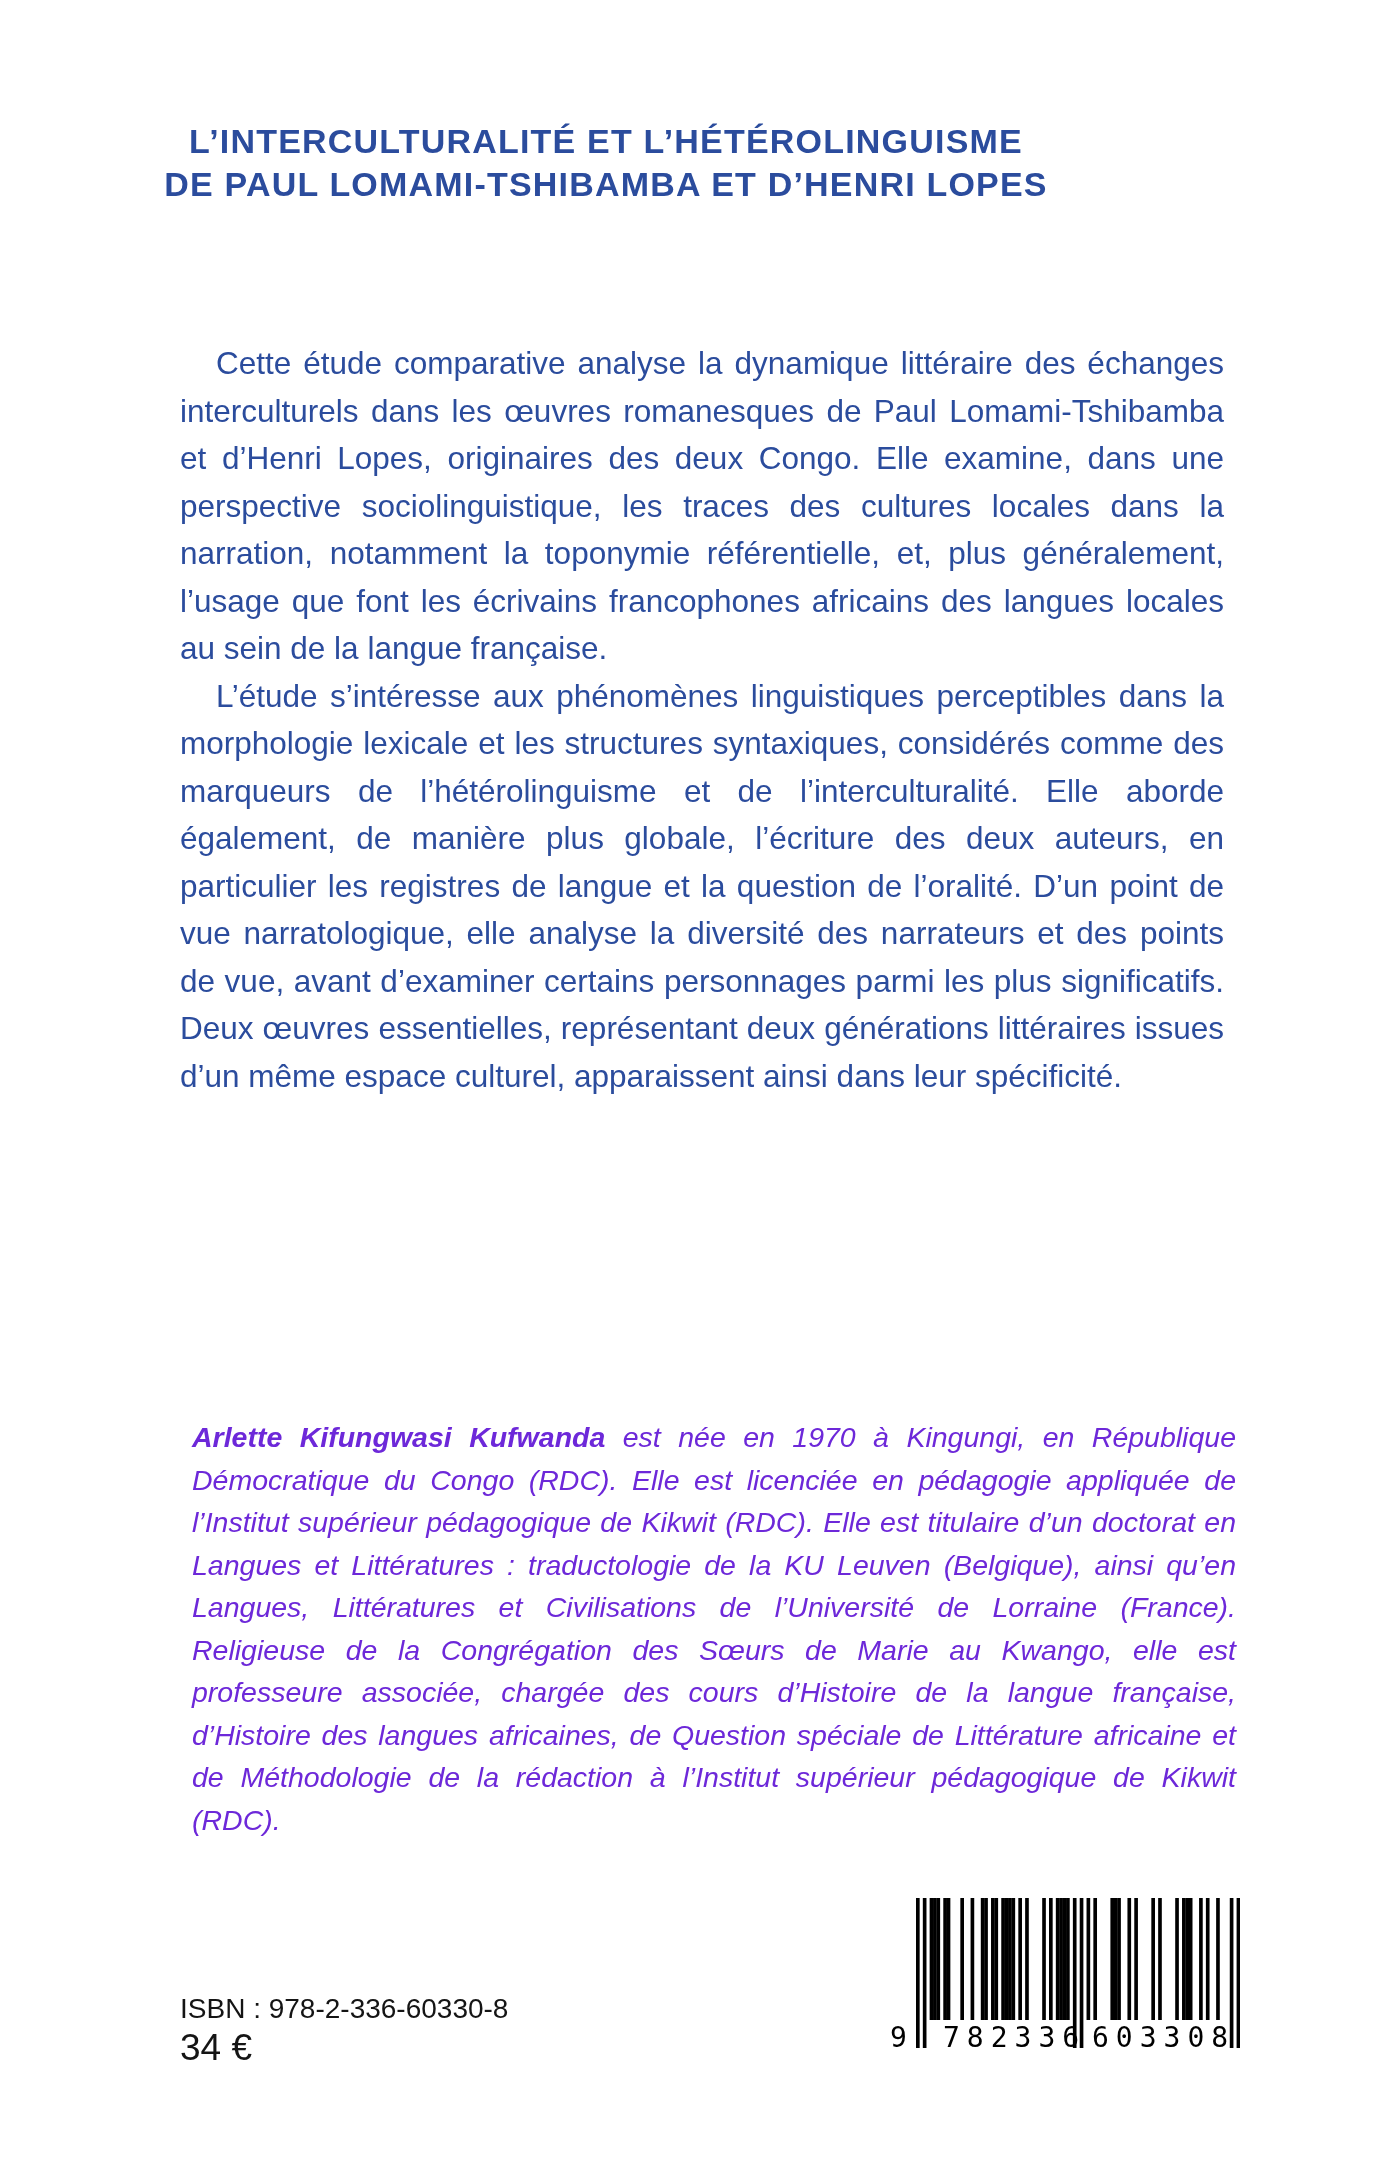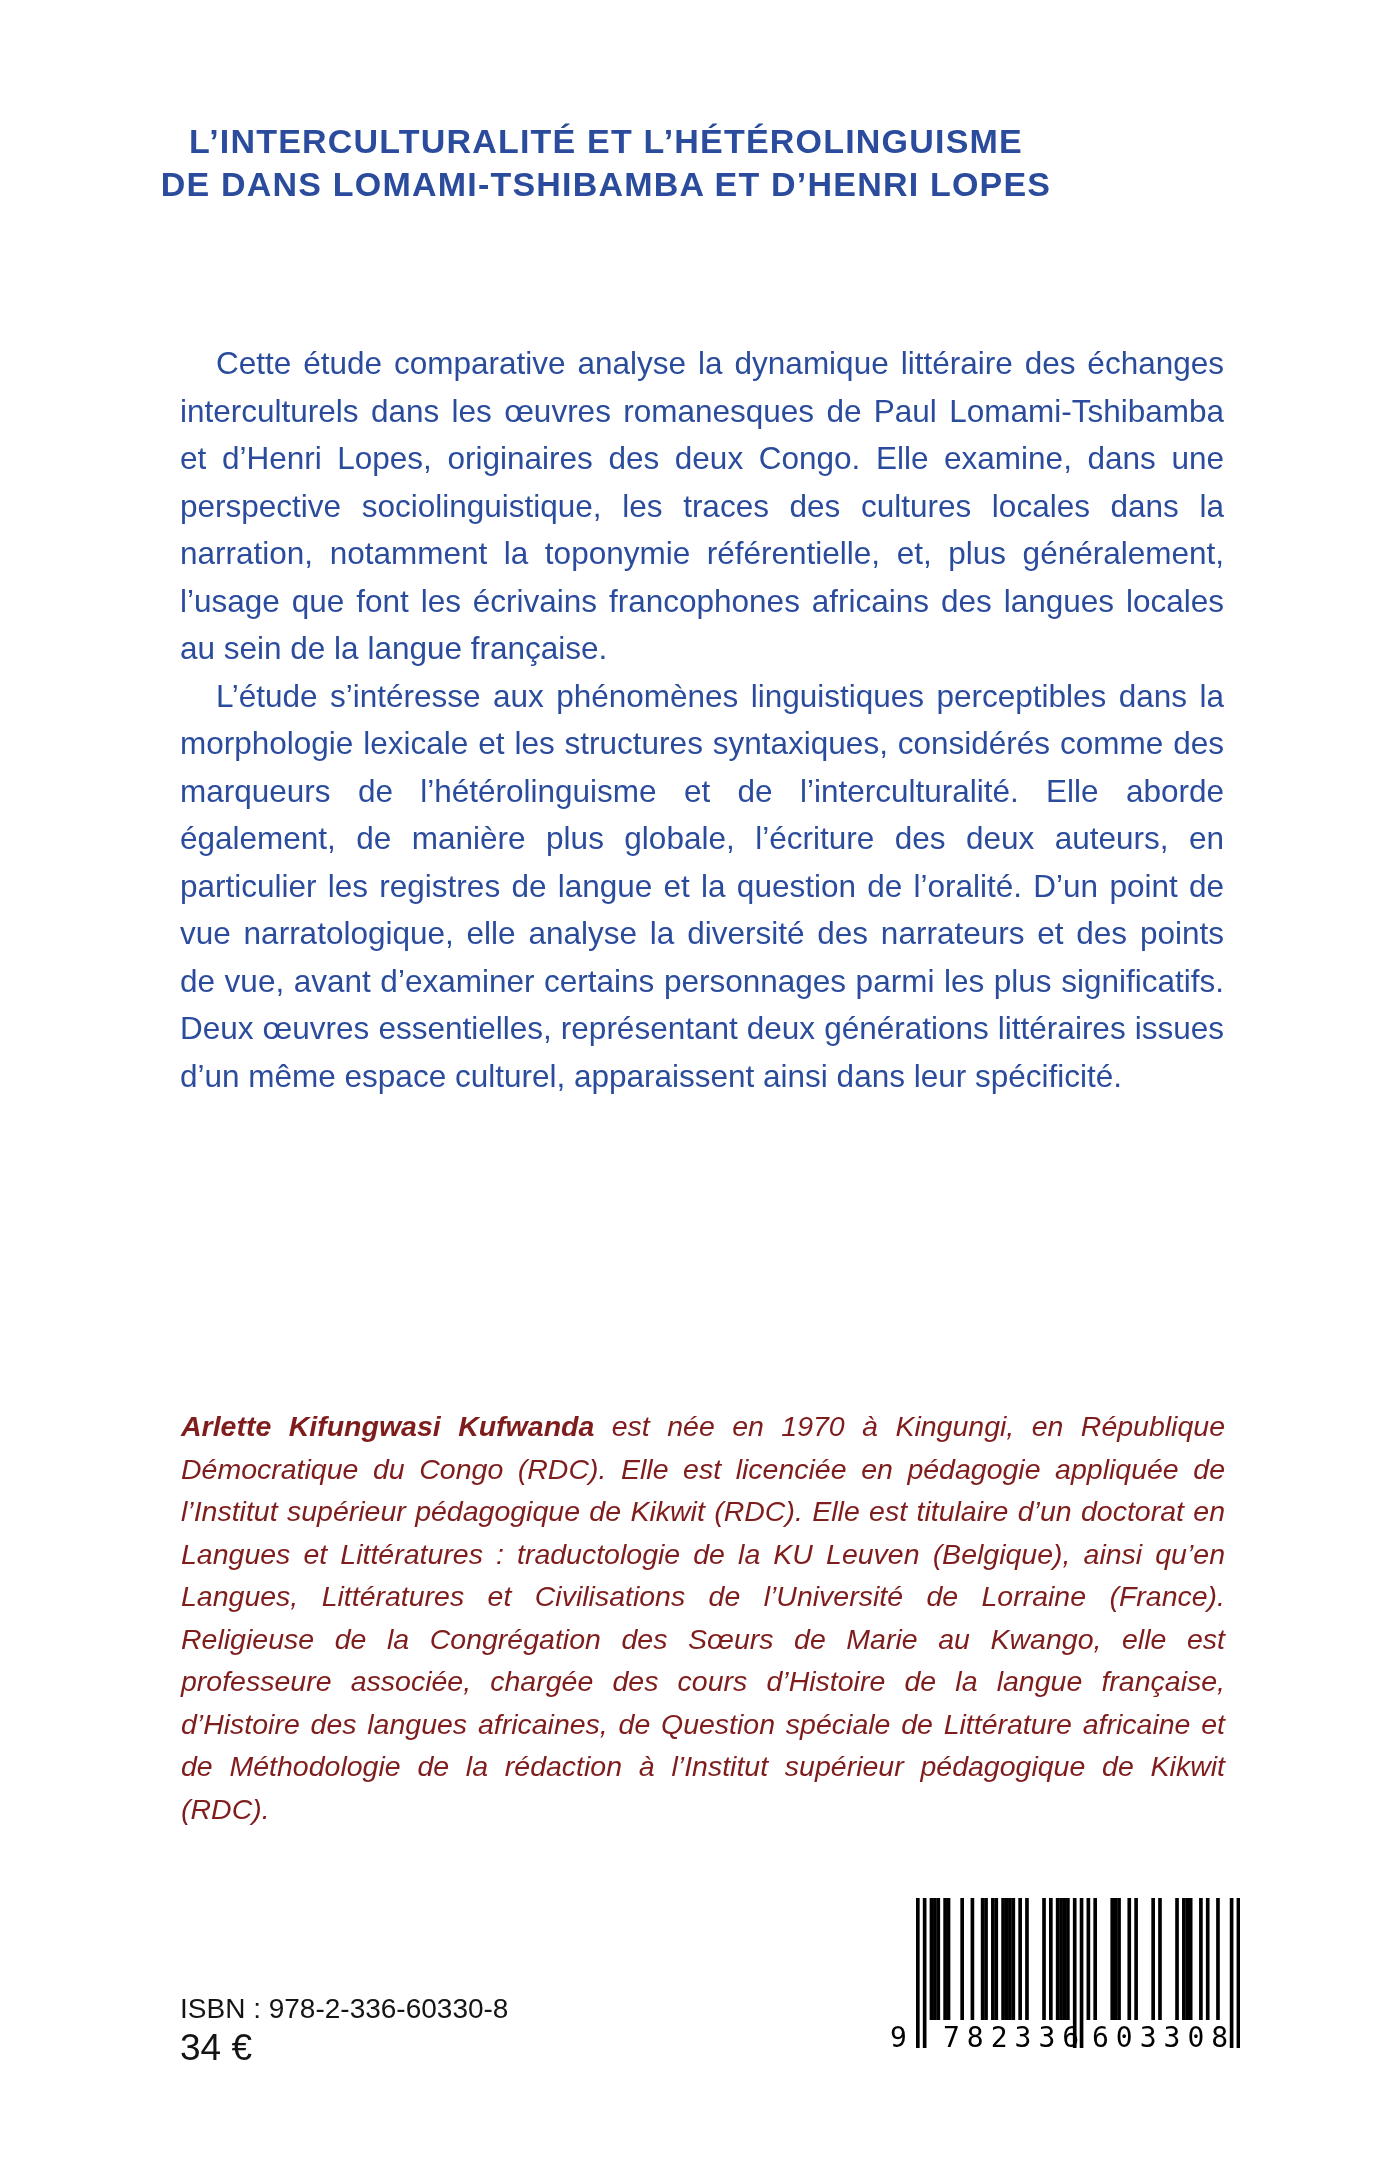--- a/index.html
+++ b/index.html
@@ -41,26 +41,26 @@
   }
   .synopsis p {
     margin: 0;
     text-indent: 36px;
   }
   .bio {
     position: absolute;
     top: 1404px;
     left: 180px;
     width: 1044px;
-    color: #7f1d1d;
+    color: #6d28d9;
     font-size: 28.5px;
     line-height: 42.5px;
     text-align: justify;
     font-style: italic;
-    margin: 1px;
+    margin: 12px;
   }
   .bio strong { font-weight: bold; }
   .isbn {
     position: absolute;
     left: 180px;
     top: 1993px;
     color: #141414;
     font-size: 28px;
     line-height: 32px;
   }
@@ -95,21 +95,21 @@
   .bd-left  { left: 27px; }
   .bd-right { left: 176px; }
 </style>
 </head>
 <body>
 
 <div class="cover">
 
   <div class="title">
     <div>L’INTERCULTURALITÉ ET L’HÉTÉROLINGUISME</div>
-    <div>DE DANS LOMAMI-TSHIBAMBA ET D’HENRI LOPES</div>
+    <div>DE PAUL LOMAMI-TSHIBAMBA ET D’HENRI LOPES</div>
   </div>
 
   <div class="synopsis">
     <p>Cette étude comparative analyse la dynamique littéraire des échanges interculturels dans les œuvres romanesques de Paul Lomami-Tshibamba et d’Henri Lopes, originaires des deux Congo. Elle examine, dans une perspective sociolinguistique, les traces des cultures locales dans la narration, notamment la toponymie référentielle, et, plus généralement, l’usage que font les écrivains francophones africains des langues locales au sein de la langue française.</p>
     <p>L’étude s’intéresse aux phénomènes linguistiques perceptibles dans la morphologie lexicale et les structures syntaxiques, considérés comme des marqueurs de l’hétérolinguisme et de l’interculturalité. Elle aborde également, de manière plus globale, l’écriture des deux auteurs, en particulier les registres de langue et la question de l’oralité. D’un point de vue narratologique, elle analyse la diversité des narrateurs et des points de vue, avant d’examiner certains personnages parmi les plus significatifs. Deux œuvres essentielles, représentant deux générations littéraires issues d’un même espace culturel, apparaissent ainsi dans leur spécificité.</p>
   </div>
 
   <p class="bio"><strong>Arlette Kifungwasi Kufwanda</strong><span> est née en 1970 à Kingungi, en République Démocratique du Congo (RDC). Elle est licenciée en pédagogie appliquée de l’Institut supérieur pédagogique de Kikwit (RDC). Elle est titulaire d’un doctorat en Langues et Littératures : traductologie de la KU Leuven (Belgique), ainsi qu’en Langues, Littératures et Civilisations de l’Université de Lorraine (France). Religieuse de la Congrégation des Sœurs de Marie au Kwango, elle est professeure associée, chargée des cours d’Histoire de la langue française, d’Histoire des langues africaines, de Question spéciale de Littérature africaine et de Méthodologie de la rédaction à l’Institut supérieur pédagogique de Kikwit (RDC).</span></p>
 
   <div class="isbn">ISBN : 978-2-336-60330-8</div>

